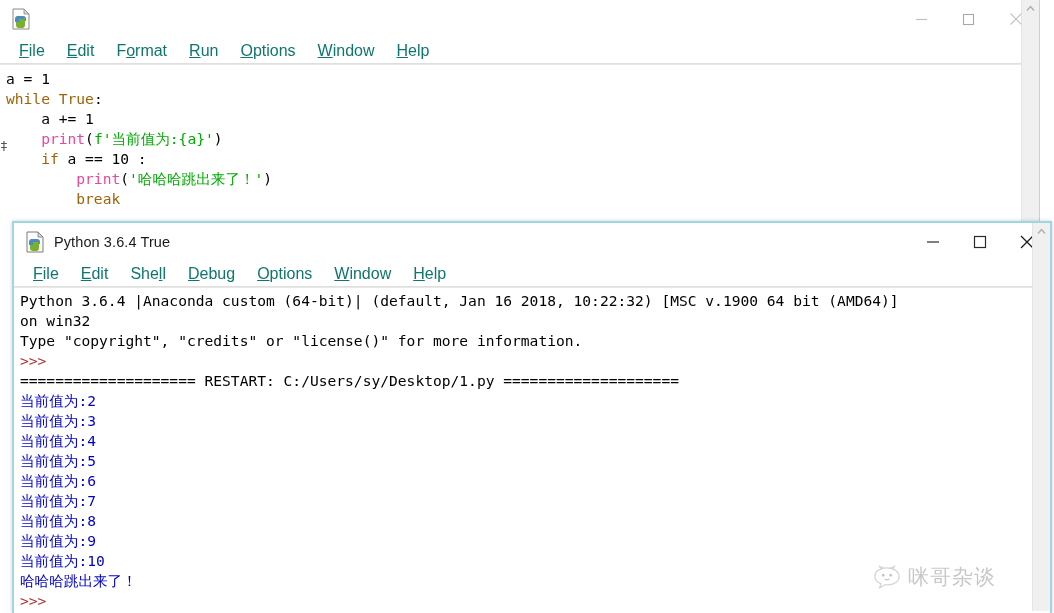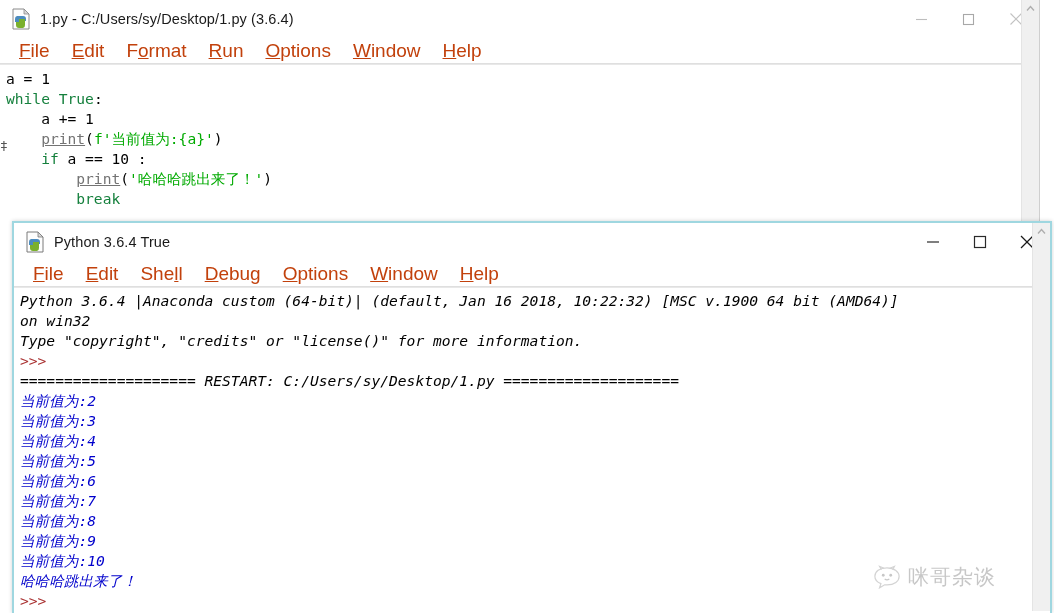--- a/index.html
+++ b/index.html
@@ -66,44 +66,44 @@
   
   .menubar {
     height: 25px;
     display: flex;
     align-items: center;
     background: #ffffff;
     border-bottom: 1px solid #dfdfdf;
     padding-left: 8px;
   }
   .menu-item {
-    font-size: 19px;
-    color: #c2410c;
+    font-size: 16px;
+    color: #0f766e;
     padding: 0 11px;
     font-family: "Liberation Sans", sans-serif;
     white-space: nowrap;
   }
   .menu-item u { text-decoration: underline; }
 
   
   .code-area, .shell-area {
     position: relative;
     background: #ffffff;
     overflow: hidden;
     font-family: "DejaVu Sans Mono", "Liberation Mono", monospace;
     font-size: 14.6px;
     line-height: 20px;
     white-space: pre;
   }
   .code-area { padding: 4px 0 0 6px; }
-  .shell-area { padding: 3px 0 0 6px; font-style: italic; }
+  .shell-area { padding: 3px 0 0 6px; }
 
   .tok-default { color: #000000; }
-  .tok-keyword { color: #15803d; }
-  .tok-builtin { color: #737373; text-decoration: underline; }
+  .tok-keyword { color: #a16207; }
+  .tok-builtin { color: #ec4899; }
   .tok-string  { color: #00aa00; }
   .out-stdout  { color: #0000cc; margin-top: 48px; }
   .out-prompt  { color: #aa3333; }
 
   
   .vscroll {
     position: absolute;
     top: 0;
     right: 0;
     bottom: 0;
@@ -190,21 +190,20 @@
 
   <div class="titlebar">
     <span class="title-icon">
       <svg class="doc-ico" viewBox="0 0 22 22" xmlns="http://www.w3.org/2000/svg">
         <path d="M3 1 h11 l5 5 v15 h-16 z" fill="#fdfdfd" stroke="#8a8a8a" stroke-width="1"></path>
         <path d="M14 1 v5 h5 z" fill="#d8d8d8" stroke="#8a8a8a" stroke-width="0.8"></path>
         <path d="M7 8 h6 a3 3 0 0 1 3 3 v2 h-6 v1 h-5 v-3 a3 3 0 0 1 2-3 z" fill="#4b8bbe"></path>
         <path d="M15 11 h-6 v3 h-3 v3 a3 3 0 0 0 3 3 h4 a3 3 0 0 0 2-3 z" fill="#7ab02c"></path>
       </svg>
     </span>
-    <span class="title-text">1.py - C:/Users/sy/Desktop/1.py (3.6.4)</span>
 
     <div class="win-buttons">
       <div class="win-btn inactive">
         <svg width="13" height="13" viewBox="0 0 13 13">
             <line x1="1" y1="6.5" x2="12" y2="6.5" stroke="#bdbdbd" stroke-width="1.1"></line>
           </svg>
       </div>
       <div class="win-btn inactive">
         <svg width="13" height="13" viewBox="0 0 13 13">
             <rect x="1.5" y="1.5" width="10" height="10" fill="none" stroke="#a8a8a8" stroke-width="1.1"></rect>

